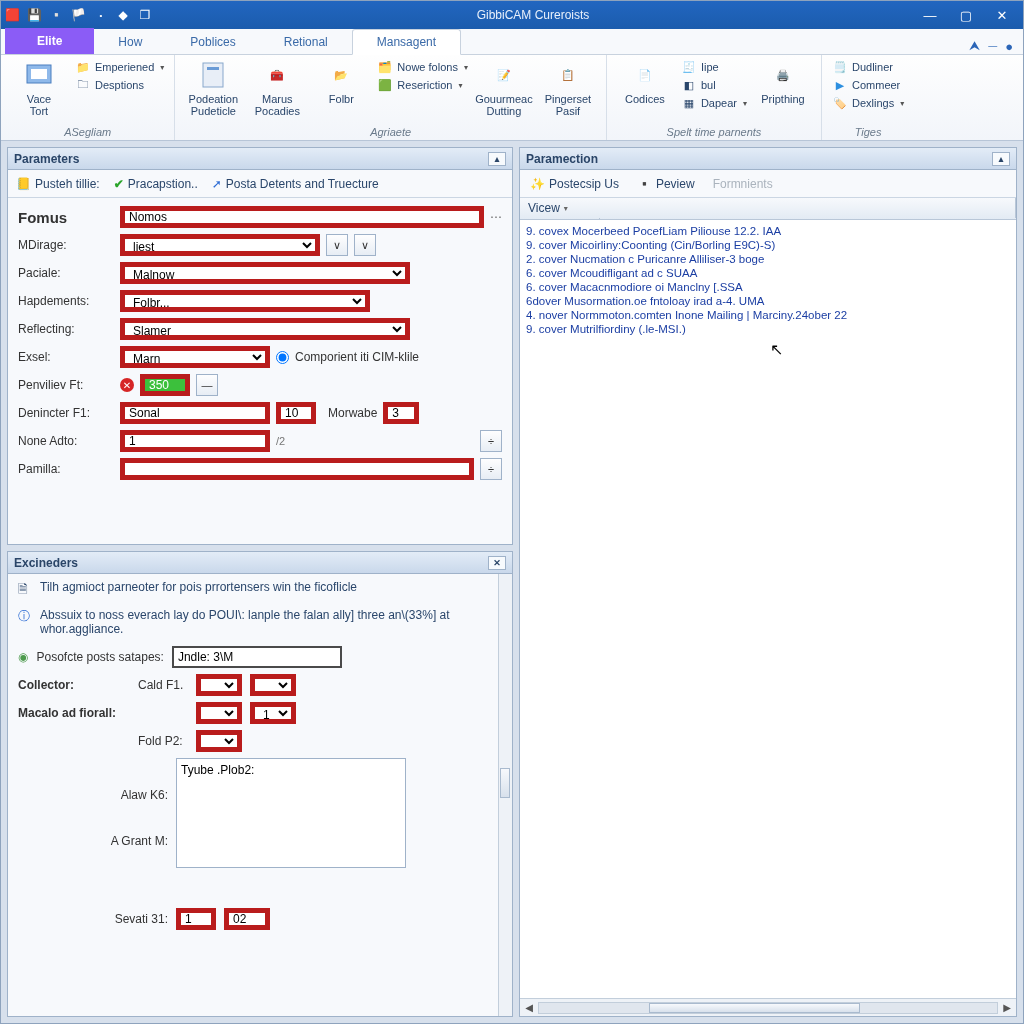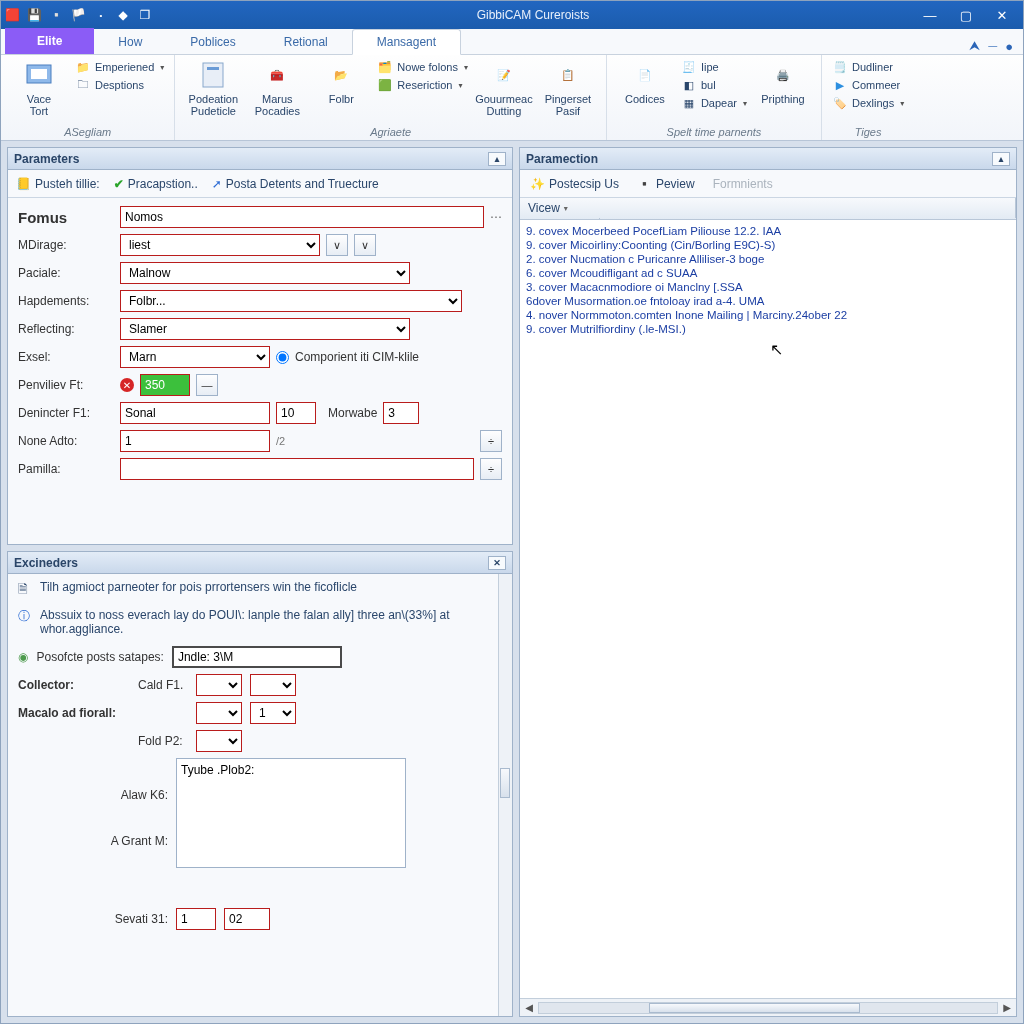--- a/index.html
+++ b/index.html
@@ -43,21 +43,21 @@
 .left-col { width: 506px; display: flex; flex-direction: column; gap: 6px; }
 .right-col { flex: 1; display: flex; flex-direction: column; }
 
 
 .paramtabs { height: 28px; display: flex; align-items: center; gap: 14px; padding: 0 8px; border-bottom: 1px solid #cbd6e3; }
 .paramtabs span { font-size: 12px; color: #2a466b; display:flex;align-items:center;gap:4px;}
 .parambody { padding: 8px 10px; }
 .fieldrow { display: flex; align-items: center; margin-bottom: 6px; gap: 6px; }
 .fieldrow label { width: 96px; font-size: 12px; color: #333; }
 .fieldrow.bold label { font-weight: bold; font-size: 15px; }
-select, input[type=text] { border: 1px solid #b91c1c; background: #fff; height: 22px; font-size: 12px; padding: 0 4px; }
+select, input[type=text] { border: 5px solid #b91c1c; background: #fff; height: 22px; font-size: 12px; padding: 0 4px; }
 .stepbtn { width: 22px; height: 22px; border: 1px solid #9fb2c9; background: linear-gradient(#fefefe,#e7edf4); display:flex;align-items:center;justify-content:center;font-size:11px;}
 .green-in { background: #3cc03c !important; color: #fff; }
 .redx { width:14px;height:14px;background:#d62626;border-radius:50%;color:#fff;font-size:10px;display:inline-flex;align-items:center;justify-content:center;}
 
 
 .hint { padding: 6px 10px; font-size: 12px; color: #2a466b; display:flex;gap:6px;align-items:flex-start;}
 .hint .ic{width:16px;height:16px;flex-shrink:0;}
 .excbody { padding: 4px 10px; }
 .excbody .row { display:flex;align-items:center;margin-bottom:6px;gap:8px;}
 .excbody label{width:112px;font-size:12px;}
@@ -273,21 +273,21 @@
             <select style="width:200px;"><option>liest</option></select>
             <div class="stepbtn">∨</div>
             <div class="stepbtn">∨</div>
           </div>
           <div class="fieldrow">
             <label>Paciale:</label>
             <select style="width:290px;"><option>Malnow</option></select>
           </div>
           <div class="fieldrow">
             <label>Hapdements:</label>
-            <select style="width:342px;"><option>Folbr...</option></select>
+            <select style="width:250px;"><option>Folbr...</option></select>
           </div>
           <div class="fieldrow">
             <label>Reflecting:</label>
             <select style="width:290px;"><option>Slamer</option></select>
           </div>
           <div class="fieldrow">
             <label>Exsel:</label>
             <select style="width:150px;"><option>Marn</option></select>
             <input type="radio" checked="" style="">
             <span style="font-size:12px;">Comporient iti CIM-klile</span>
@@ -400,21 +400,21 @@
         <div class="dd" style="flex:1;">Vicew</div>
         <div class="dd" style="width:80px;">Vace</div>
         <div class="dd" style="width:100px;">Conlocts</div>
       </div>
       <div class="rlist" id="rlist">
 
       <div>9. covex Mocerbeed PocefLiam Piliouse 12.2. IAA</div>
           <div>9. cover Micoirliny:Coonting (Cin/Borling E9C)-S)</div>
           <div>2. cover Nucmation c Puricanre Alliliser-3 boge</div>
           <div>6. cover Mcoudifligant ad c SUAA</div>
-          <div>3. cover Macacnmodiore oi Manclny [.SSA</div>
+          <div>6. cover Macacnmodiore oi Manclny [.SSA</div>
           <div>6dover Musormation.oe fntoloay irad  a-4. UMA</div>
           <div>4. nover Normmoton.comten Inone Mailing | Marciny.24ober 22</div>
           <div>9. cover Mutrilfiordiny (.le-MSI.)</div>
           <span class="cursor" style="top:120px;left:250px;">↖</span>
         </div>
       <div class="hscroll">
         <div class="arr">◀</div>
         <div class="track">
             <div class="thumb"></div>
           </div>

